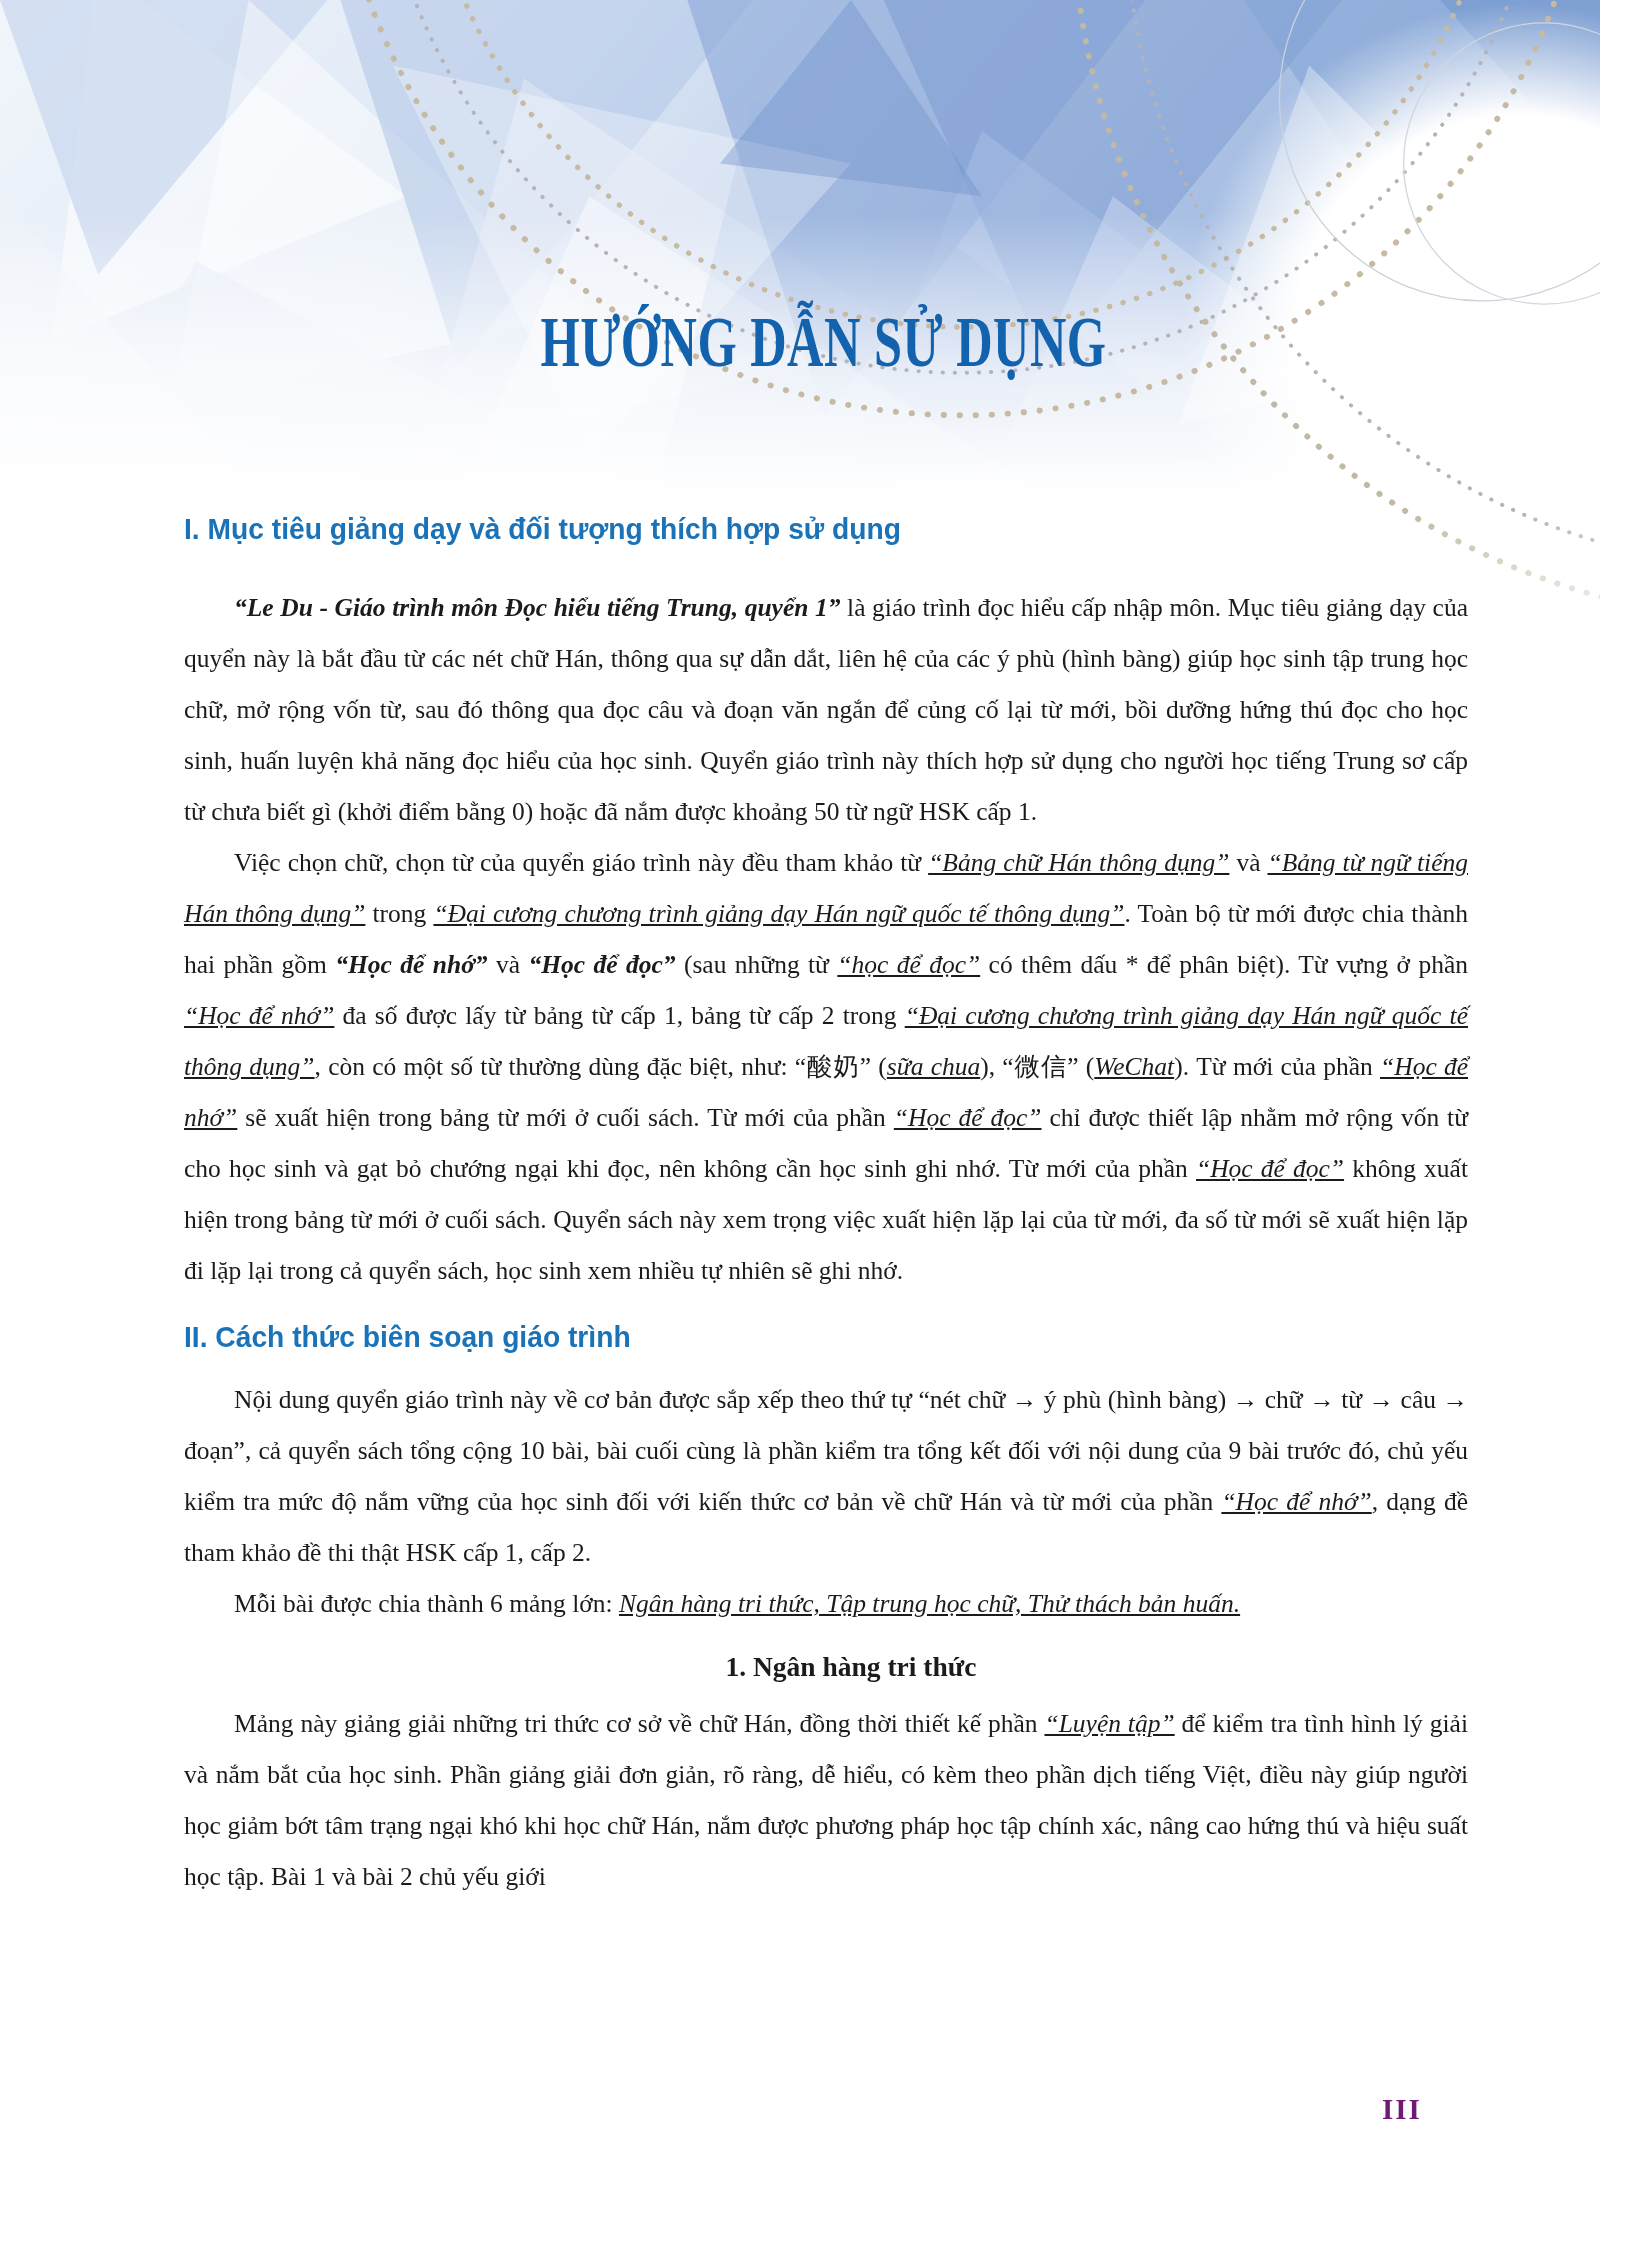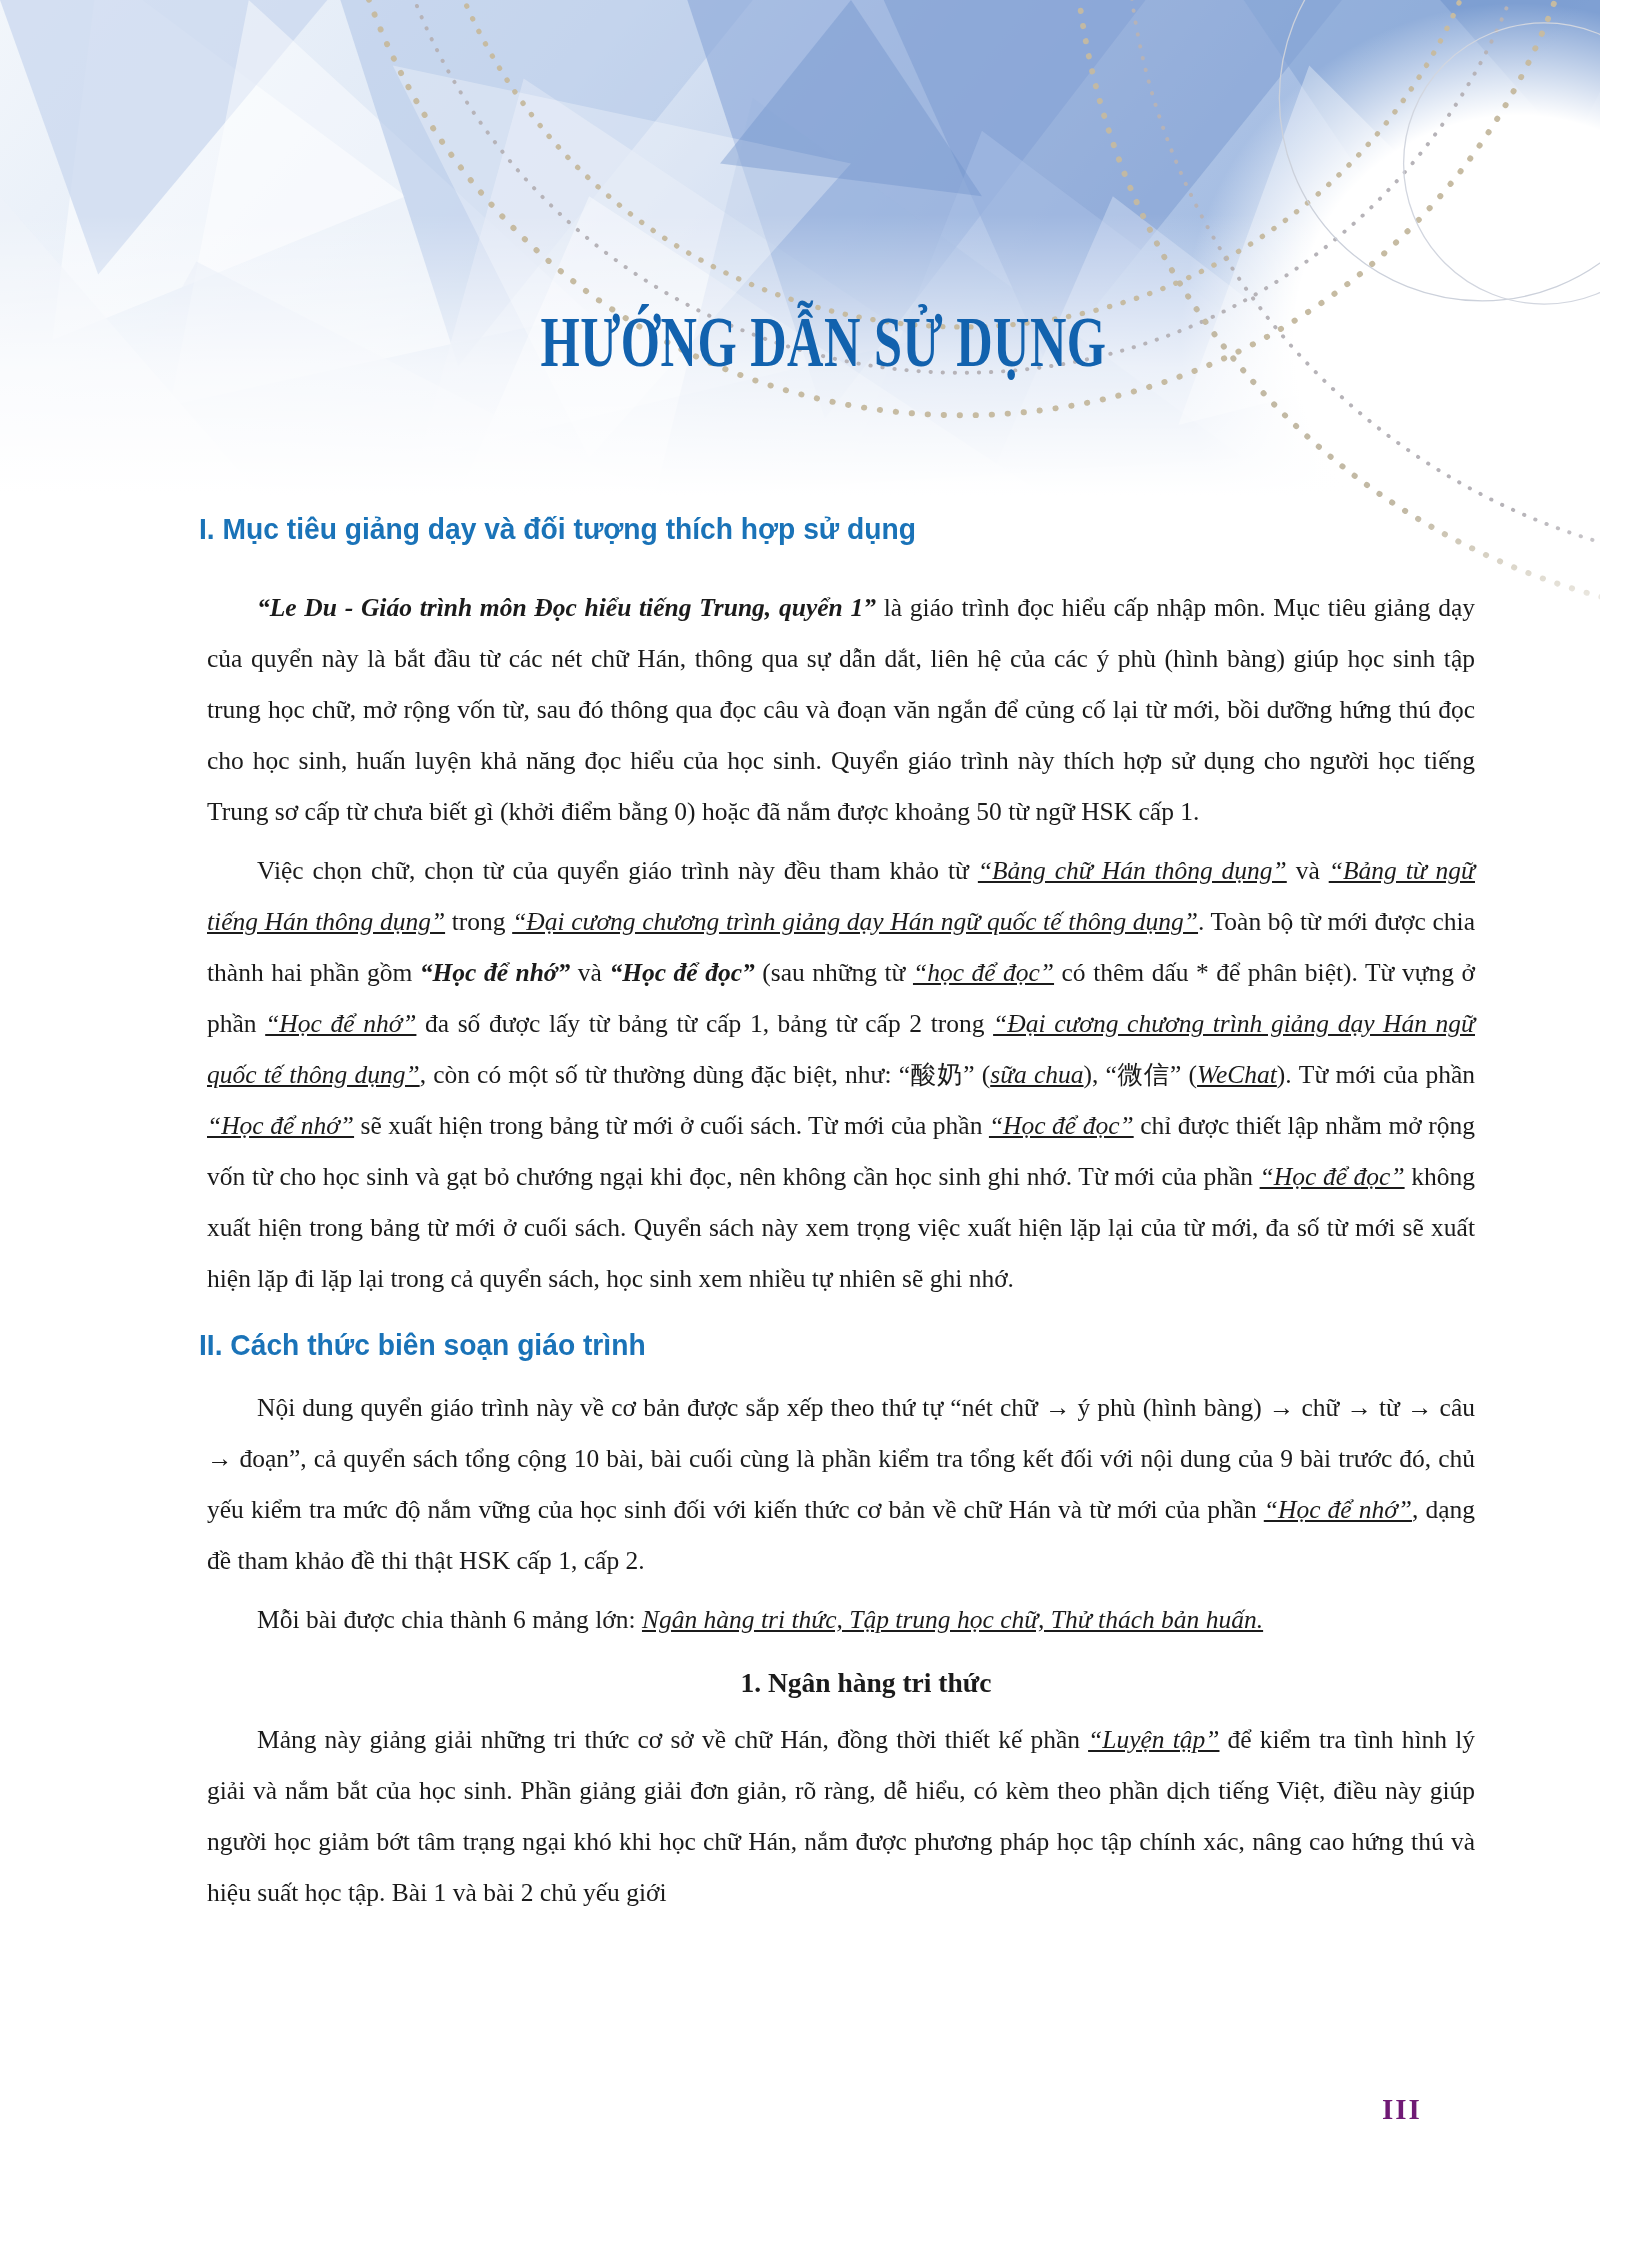--- a/index.html
+++ b/index.html
@@ -42,25 +42,25 @@
     color:var(--title_blue,#1262ae);
     transform:scaleX(.70);
     transform-origin:50% 50%;
     letter-spacing:0.7px;
     white-space:nowrap;
     z-index:8;
   }
 
   
   .content{
-    position:absolute;left:199px;top:510px;width:1284px;
+    position:absolute;left:184px;top:510px;width:1284px;
     font-size:25.5px;line-height:51px;text-align:justify;
     z-index:8;
   }
-  .content p{margin:8px;text-indent:50px;}
+  .content p{margin:0;text-indent:50px;}
   .sec-heading{
     font-family:"Liberation Sans", sans-serif;
     font-weight:bold;
     color:var(--heading_blue,#1a73b8);
     font-size:30px;line-height:38px;
     transform:scaleX(.94);transform-origin:left center;
     margin:0 0 34px 0;
     text-align:left;white-space:nowrap;
   }
   .sec-heading.second{margin:22px 0 18.3px 0;}

